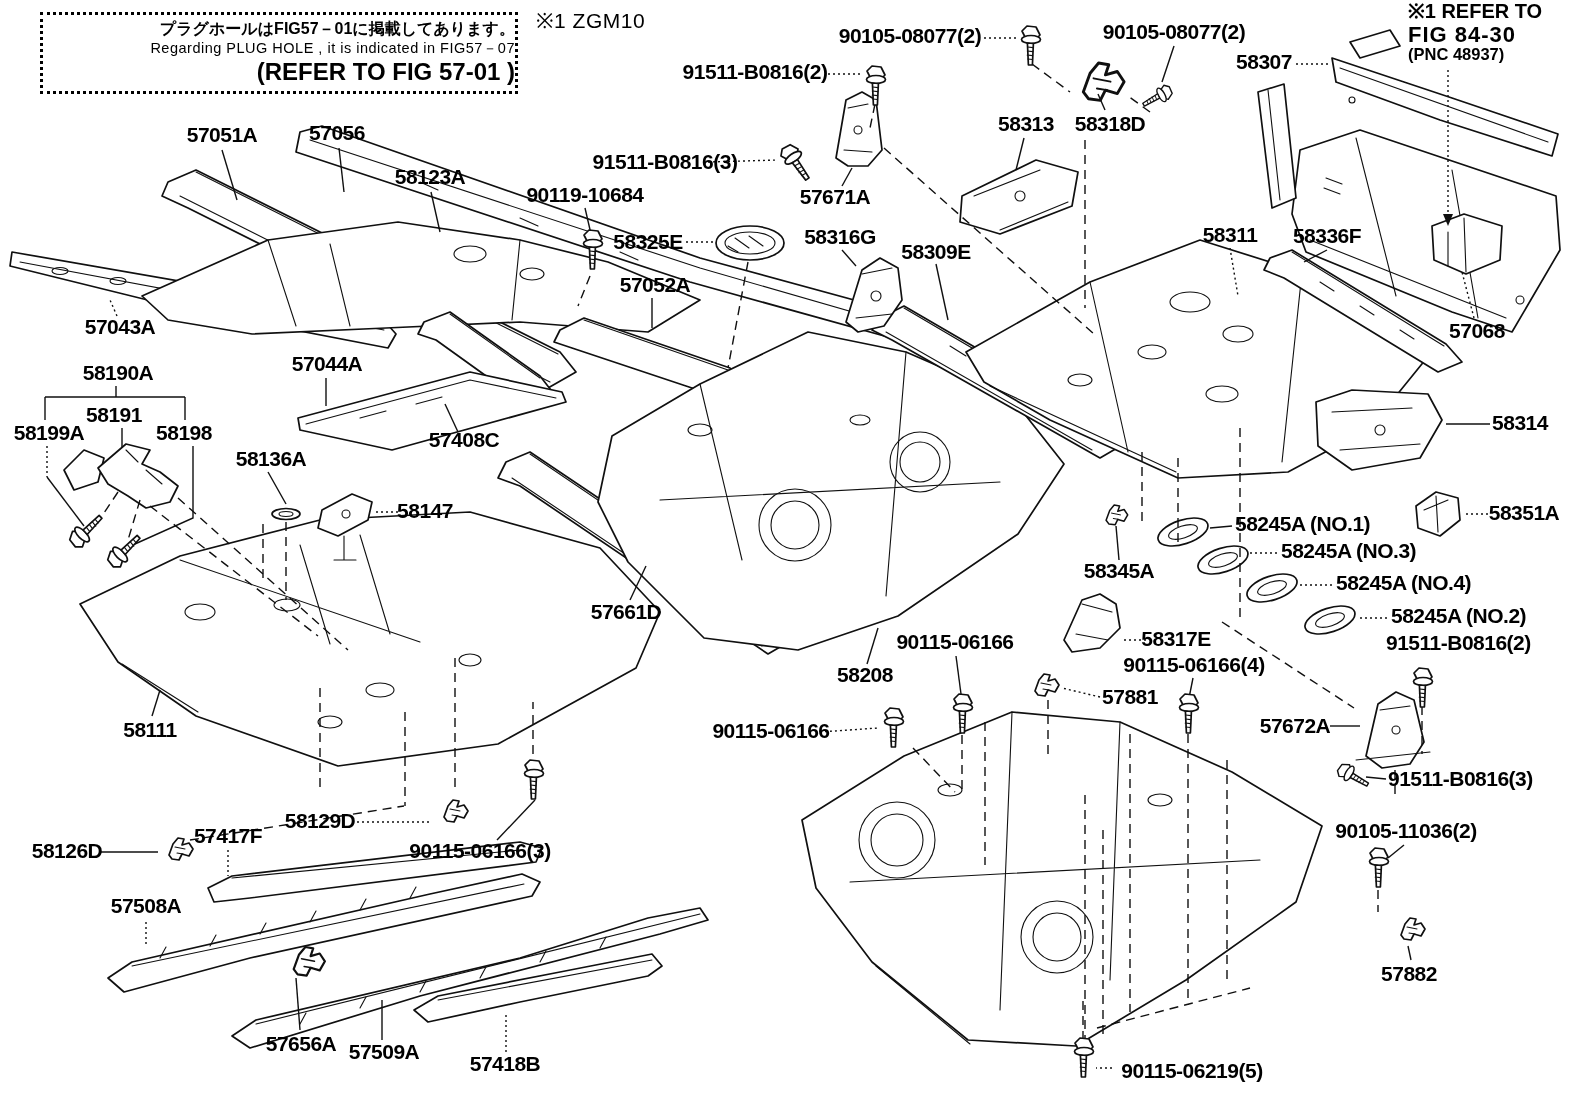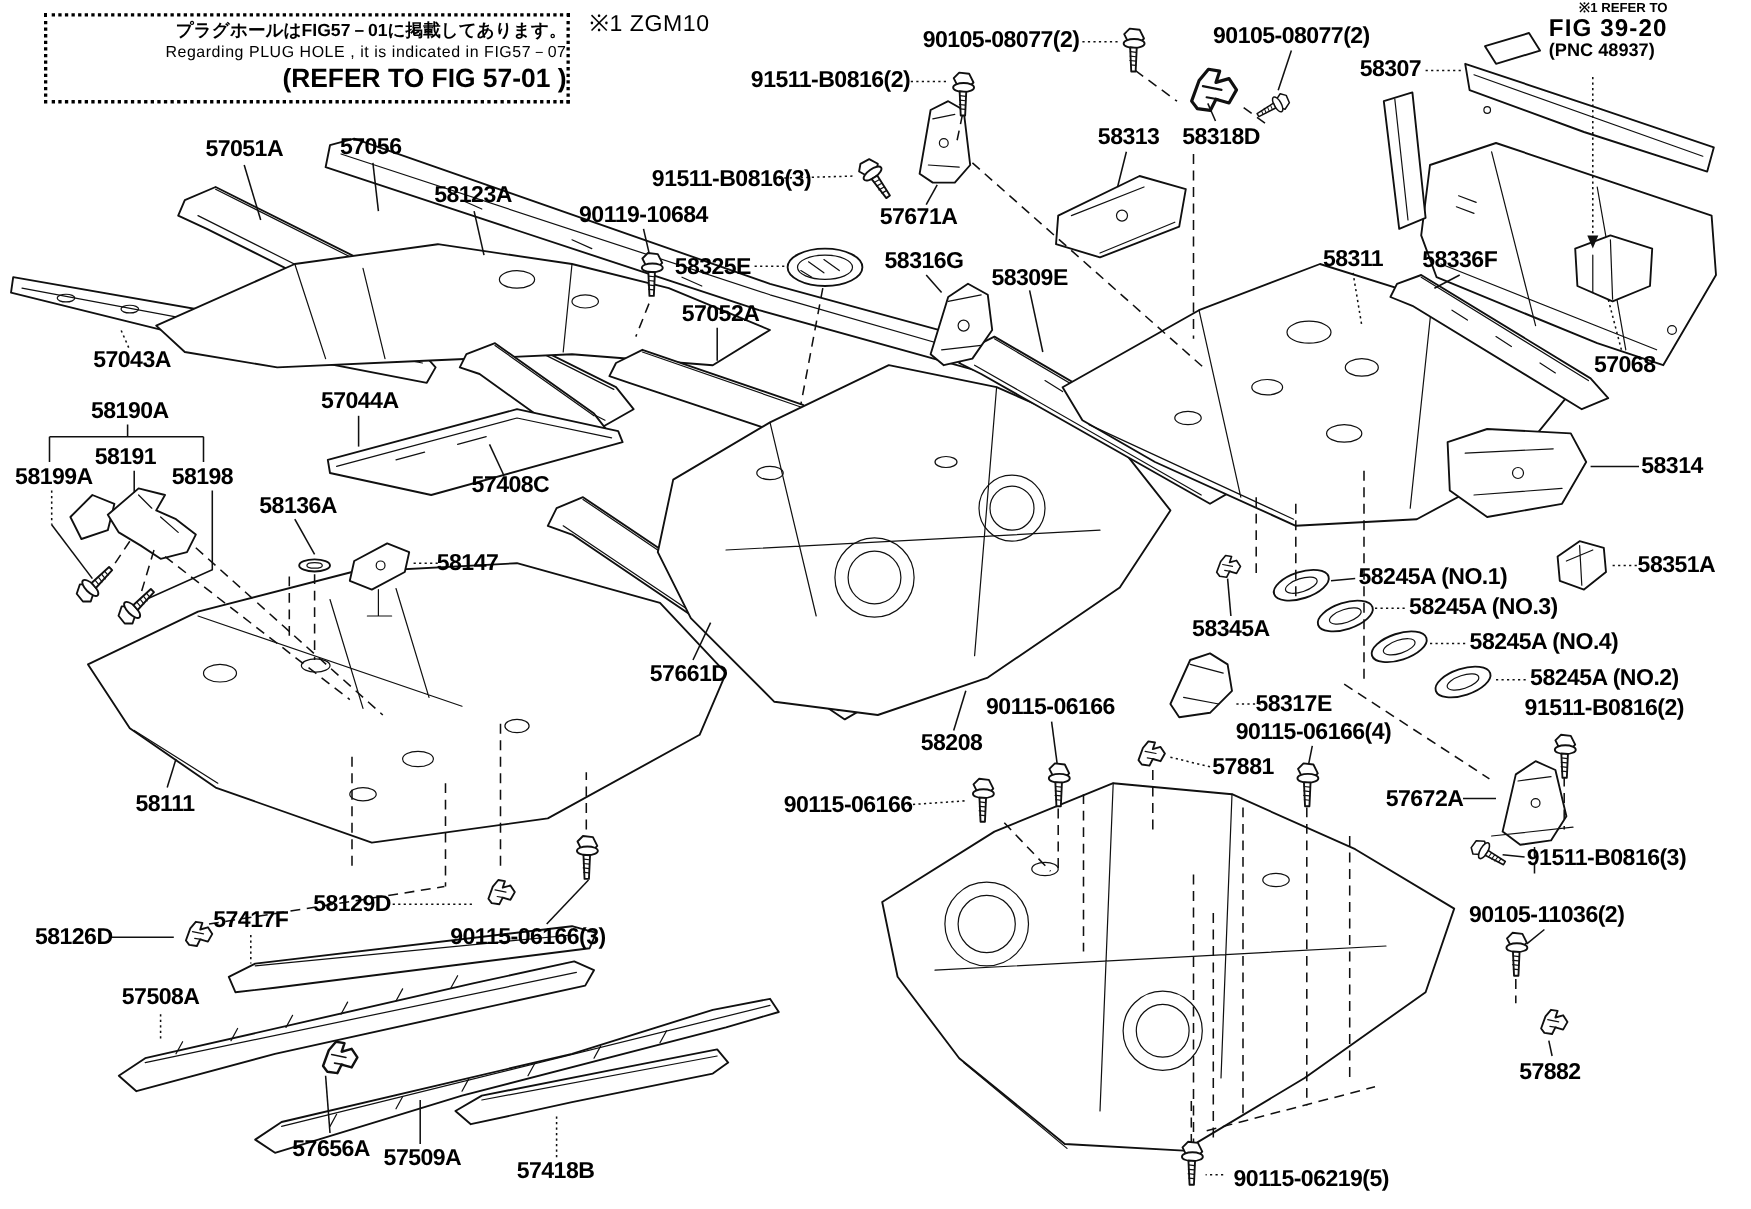--- a/index.html
+++ b/index.html
@@ -23,21 +23,21 @@
   .notebox{
     position:absolute;left:40px;top:12px;width:472px;height:76px;
     border:3px dotted #000;display:flex;flex-direction:column;
     align-items:flex-end;justify-content:center;text-align:center;line-height:1.25;
   }
   .notebox .jp{font-weight:bold;font-size:16px;}
   .notebox .en{font-size:14.5px;letter-spacing:.5px;}
   .notebox .ref{font-weight:bold;font-size:24px;}
   .variant{position:absolute;left:536px;top:6px;font-size:21px;font-weight:normal;letter-spacing:.5px;}
   .cornerref{position:absolute;left:1408px;top:1px;font-weight:bold;line-height:1.08;}
-  .cornerref .l1{font-size:12px;text-align:right;}
+  .cornerref .l1{font-size:20px;}
   .cornerref .l2{font-size:22px;letter-spacing:1px;}
   .cornerref .l3{font-size:16.5px;}
   .diagid{position:absolute;left:1428px;top:1132px;font-size:22px;letter-spacing:1.5px;}
 </style>
 </head>
 <body>
 
 <div class="stage">
 
   <svg width="1592" height="1099" viewBox="0 0 1592 1099">
@@ -464,19 +464,19 @@
   <div class="notebox">
     <div class="jp">プラグホールはFIG57－01に掲載してあります。</div>
     <div class="en">Regarding PLUG HOLE , it is indicated in FIG57－07</div>
     <div class="ref">(REFER TO FIG 57-01 )</div>
   </div>
 
   <div class="variant">※1 ZGM10</div>
 
   <div class="cornerref">
     <div class="l1">※1 REFER TO</div>
-    <div class="l2">FIG 39-20</div>
+    <div class="l2">FIG 84-30</div>
     <div class="l3">(PNC 48937)</div>
   </div>
 
   <div class="diagid">582162D</div>
 
 </div>
 
 </body></html>

